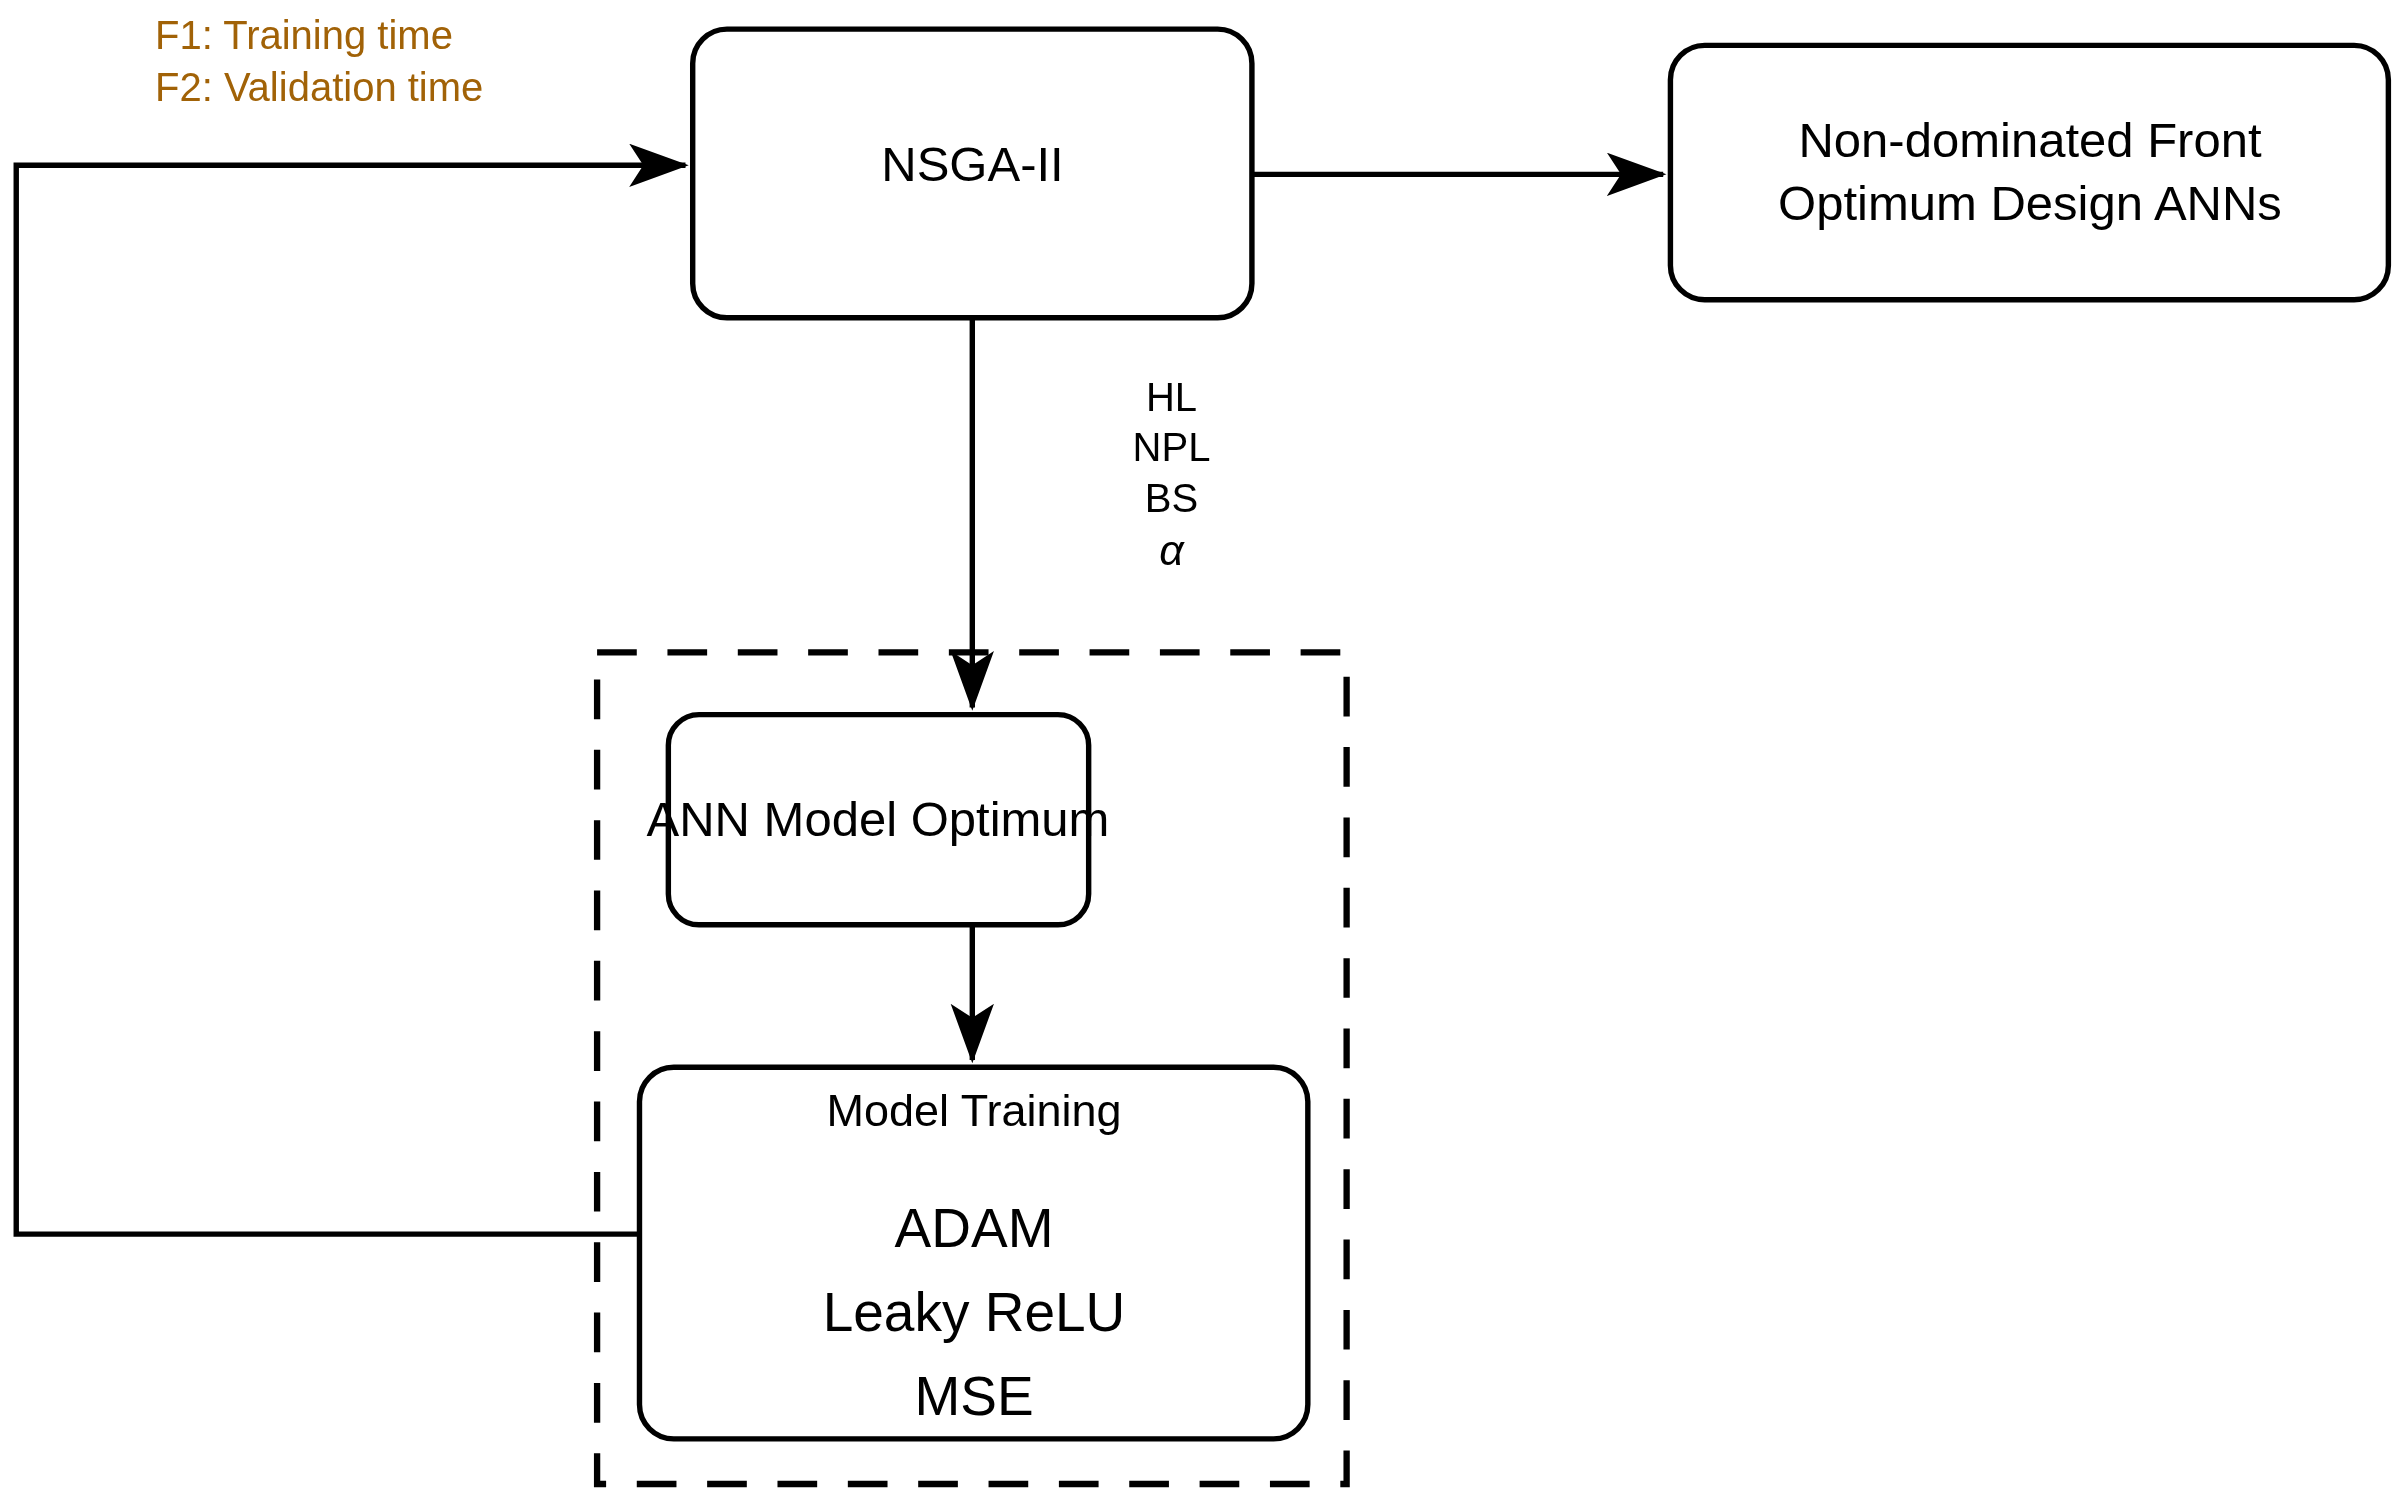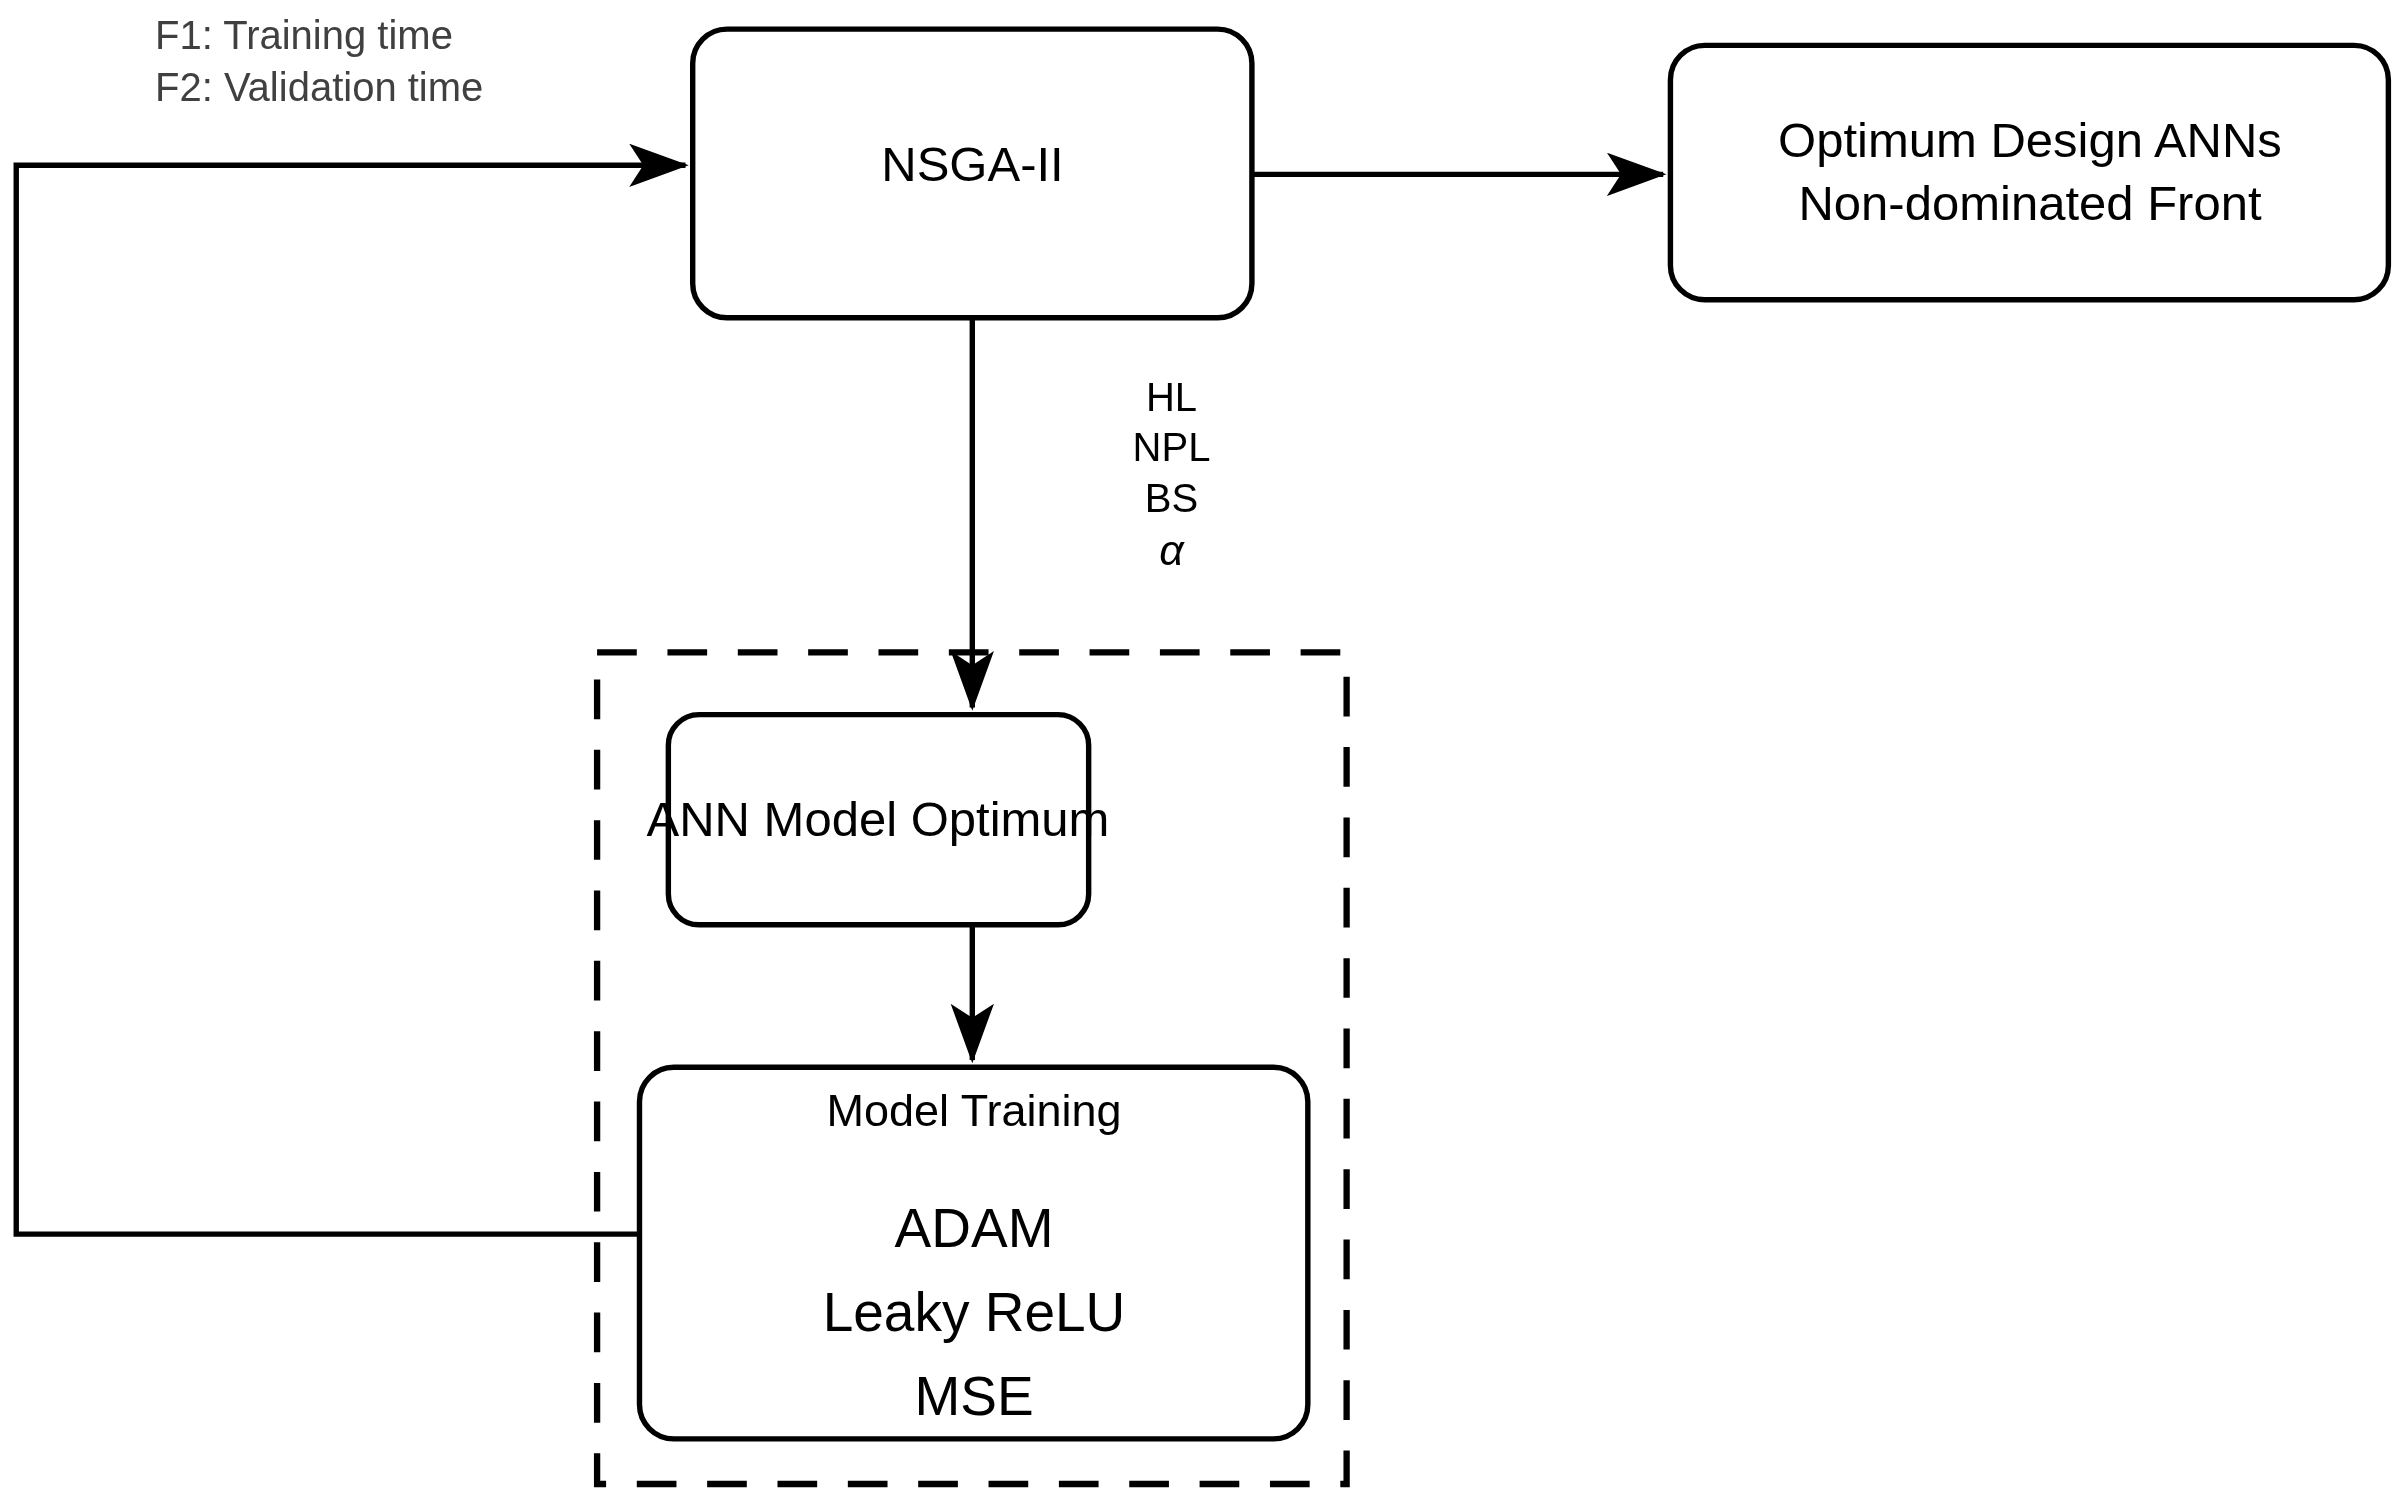--- a/index.html
+++ b/index.html
@@ -42,21 +42,21 @@
   }
   .edge-label {
     position: absolute;
     text-align: left;
     white-space: nowrap;
     color: #000000;
   }
   .objectives {
     position: absolute;
     text-align: left;
-    color: #404040;
+    color: #a16207;
     line-height: 1.30;
   }
   .objectives .line {
     display: block;
     white-space: nowrap;
   }
   .f-size-main  { font-size: 49px; }
   .f-size-obj   { font-size: 40px; }
   .f-size-param { font-size: 40px; }
   .param-alpha  { font-style: italic; font-size: 43px; }
@@ -99,22 +99,22 @@
   <div class="objectives f-size-obj" style="left:155px; top:9px; width:469px;">
     <span class="line">F1: Training time</span>
     <span class="line">F2: Validation time</span>
   </div>
 
   <div class="node-label f-size-main" style="left:693px; top:19px; width:559px; height:289px;">
     <span class="line">NSGA-II</span>
   </div>
 
   <div class="node-label f-size-main" style="left:1671px; top:45px; width:718px; height:254px; line-height:1.28;">
+    <span class="line">Non-dominated Front</span>
     <span class="line">Optimum Design ANNs</span>
-    <span class="line">Non-dominated Front</span>
   </div>
 
   <div class="edge-label f-size-param param-list" style="left:1036px; top:372px; width:271px;text-align:center;">
     <div>HL</div>
     <div>NPL</div>
     <div>BS</div>
     <div class="param-alpha">α</div>
   </div>
 
   <div class="node-label f-size-main" style="left:668px; top:714px; width:420px; height:210px;">

